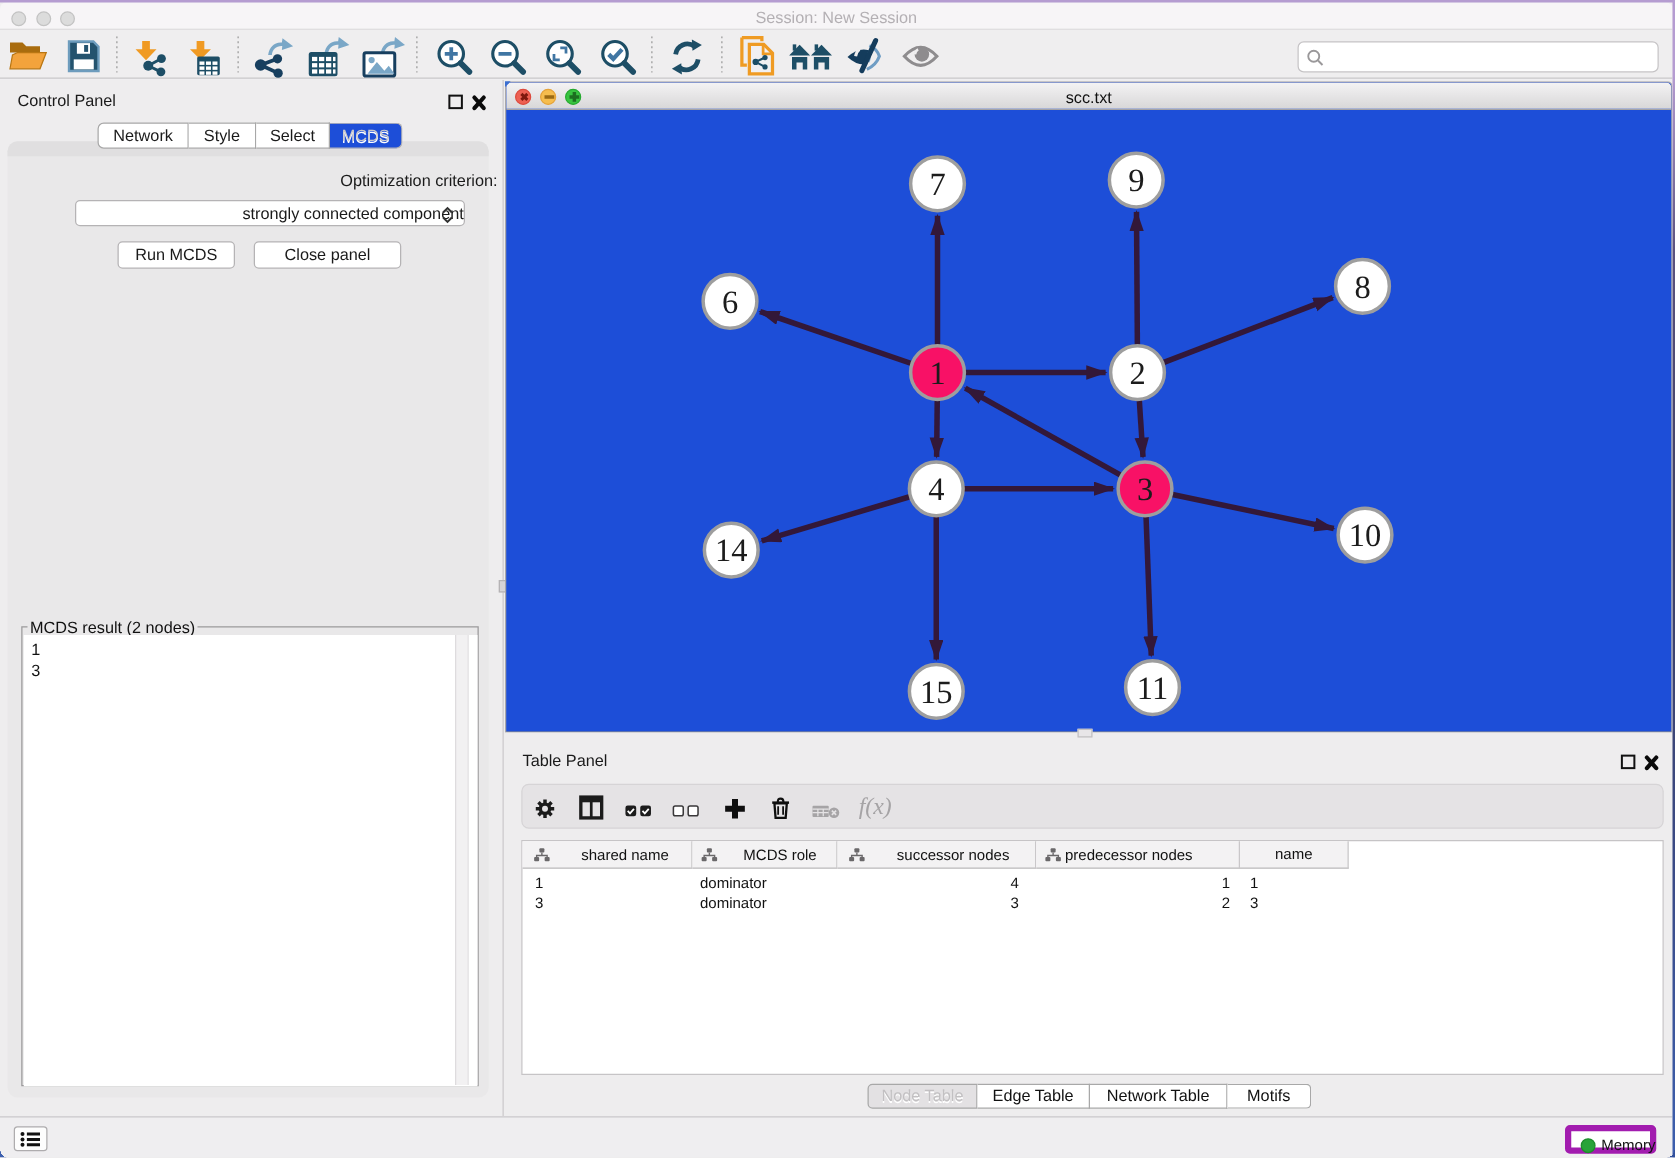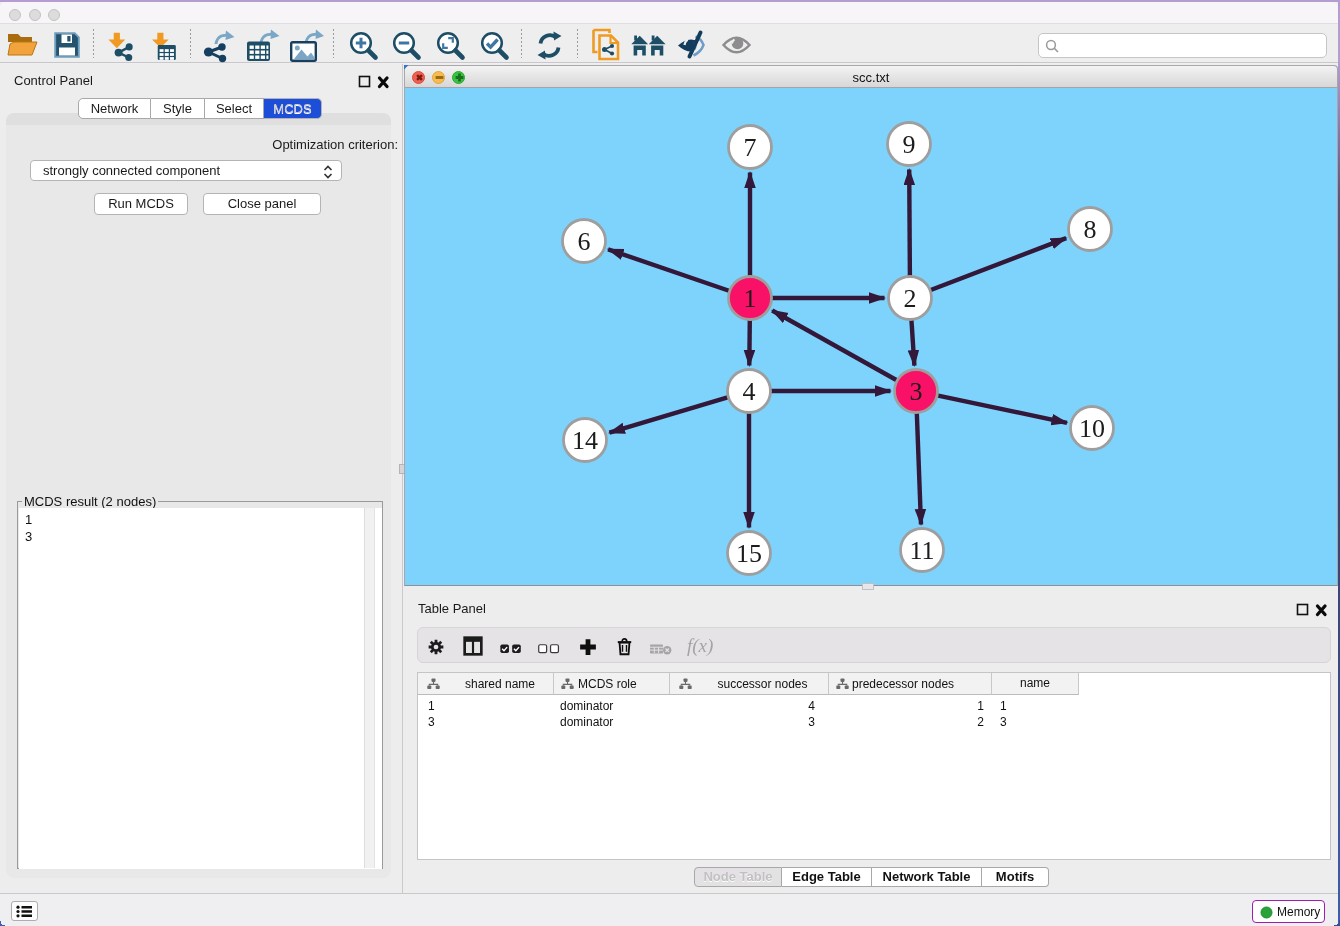--- a/index.html
+++ b/index.html
@@ -25,45 +25,46 @@
 .tab.sel{background:#1d4ed8;color:#cccacc;text-shadow:0 1px 0 #fff;border-color:#b5b3b5}
 
 .btn{position:absolute;background:#fff;border:1px solid #b5b3b5;border-radius:4px;font-size:13px;color:#1a1a1a;text-align:center}
 #mcds-box{left:17px;top:437px;width:366px;height:368px;border:1px solid #9b999b}
 #mcds-box .legend{position:absolute;left:4px;top:-8px;background:#e9e8e9;padding:0 2px;font-size:13px;color:#111}
 #mcds-inner{position:absolute;left:1px;top:6px;width:363px;height:361px;background:#fff;font-size:13px;color:#111;line-height:17px;padding:3px 0 0 6px}
 #mcds-scroll{position:absolute;right:7px;top:6px;width:11px;height:360px;background:#f2f1f2;border-left:1px solid #dedcde;border-right:1px solid #e4e2e4}
 
 #vdivider{left:402px;top:0px;width:1px;height:829px;background:#cbc9cb}
 
-#netwin{left:404px;top:1px;width:934px;height:521px;border:1px solid #a9a7a9;border-bottom:1px solid #909090;border-radius:4px 4px 0 0;background:#7dd3fc}
+#netwin{left:404px;top:1px;width:934px;height:521px;border:1px solid #a9a7a9;border-bottom:1px solid #909090;border-radius:4px 4px 0 0;background:#1d4ed8}
 #nw-titlebar{left:0;top:0;width:932px;height:22px;background:linear-gradient(#f4f3f4,#d8d7d8);border-bottom:1px solid #a5a3a5;border-radius:4px 4px 0 0}
 #nw-title{width:100%;text-align:center;top:4px;font-size:13px;color:#111}
 .tl{position:absolute;top:4.5px;width:13px;height:13px;border-radius:50%}
 
 #tp-title{left:418px;top:537px;font-size:13px;color:#1a1a1a}
 #tp-toolbar{left:417px;top:563px;width:914px;height:36px;background:#e5e3e5;border:1px solid #d6d4d6;border-radius:6px}
 #tbl{left:417px;top:608px;width:914px;height:188px;background:#fff;border:1px solid #c6c4c6}
 .hcell{position:absolute;top:0;height:22px;background:#f3f2f3;border-right:1px solid #c9c7c9;border-bottom:1px solid #bcbabc;font-size:12px;color:#111;text-align:center;line-height:21px}
 .cell{position:absolute;font-size:12px;color:#111;height:16px;line-height:16px}
 #btabs{top:803px;height:20px;font-size:13px}
-.btab{position:absolute;top:0;height:20px;background:#fff;border:1px solid #a8a8a8;color:#111;text-align:center;line-height:18px;font-weight:bold}
+.btab{position:absolute;top:0;height:20px;background:#fff;border:1px solid #a8a8a8;color:#111;text-align:center;line-height:18px;font-weight:normal}
 .btab.sel{background:#e3e1e3;color:#c2c0c2;text-shadow:0 1px 0 #fff}
 
 #statusbar{left:0;top:892px;width:1338px;height:34px;background:#efeef0;border-top:1px solid #cac8ca}
-#memwrap{position:absolute;left:1252px;top:6px;width:73px;height:23px;background:#fff;border:1px solid #a21caf;border-radius:4px;font-size:12px;color:#111}
+#memwrap{position:absolute;left:1252px;top:6px;width:73px;height:23px;background:#fff;border:5px solid #a21caf;border-radius:4px;font-size:12px;color:#111}
 #listbtn{position:absolute;left:11px;top:7px;width:27px;height:20px;background:#fdfdfd;border:1px solid #aeacae;border-radius:3px}
 svg{position:absolute;overflow:visible}
 </style></head>
 <body>
 <div class="abs" id="appwin">
   <div class="abs" id="titlebar">
     <span class="dot" style="left:9px"></span>
       <span class="dot" style="left:29px"></span>
       <span class="dot" style="left:48px"></span>
+    <div class="abs" id="title-text">Session: New Session</div>
   </div>
   <div class="abs" id="toolbar">
     <svg class="ticon" style="left:6px;top:7px" width="32" height="28" viewBox="0 0 32 28">
       <path d="M2 3 h10 l3 3 h11 v5 H2 z" fill="#a96c0e"></path>
       <path d="M8 11 h23 l-5 13 H2 l2 -11 z" fill="#f3a33c" stroke="#b97612" stroke-width="1"></path>
     </svg>
     <svg class="ticon" style="left:52px;top:6px" width="30" height="30" viewBox="0 0 30 30">
       <path d="M3.2 3.2 h19.5 l4.1 4.1 v19.5 H3.2 z" fill="#24536e" stroke="#6d9cbd" stroke-width="1.9"></path>
       <rect x="9.5" y="4.5" width="10.5" height="8.5" fill="#fff"></rect>
         <rect x="15.3" y="6" width="3.2" height="5.5" fill="#24536e"></rect>
@@ -201,21 +202,21 @@
       <path d="M21.5 3 L29 11.5 M29 3 L21.5 11.5" stroke="#0a0a0a" stroke-width="3.3" stroke-linecap="round" fill="none"></path>
     </svg>
     <div class="abs" id="cp-content"></div>
     <div class="abs tabs">
       <div class="tab" style="left:78px;width:73px;border-radius:5px 0 0 5px">Network</div>
       <div class="tab" style="left:151px;width:54px;border-left:none">Style</div>
       <div class="tab" style="left:205px;width:59px;border-left:none">Select</div>
       <div class="tab sel" style="left:264px;width:58px;border-left:none;border-radius:0 5px 5px 0">MCDS</div>
     </div>
     <div class="abs" style="left:0;top:73px;width:398px;text-align:right;font-size:13px;color:#1a1a1a">Optimization criterion:</div>
-    <div class="abs btn" style="left:30px;top:96px;width:312px;height:21px;text-align:left;line-height:20px;padding-left:12px">strongly connected component
+    <div class="abs btn" style="left:60px;top:96px;width:312px;height:21px;text-align:right;line-height:20px;padding-left:12px">strongly connected component
       <svg style="right:8px;top:4px" width="10" height="14" viewBox="0 0 10 14">
           <path d="M1.5 5 L5 1.5 L8.5 5 M1.5 9 L5 12.5 L8.5 9" fill="none" stroke="#333" stroke-width="1.6"></path>
         </svg>
     </div>
     <div class="abs btn" style="left:94px;top:129px;width:94px;height:22px;line-height:20px">Run MCDS</div>
     <div class="abs btn" style="left:203px;top:129px;width:118px;height:22px;line-height:20px">Close panel</div>
     <div class="abs" id="mcds-box">
         <div class="legend">MCDS result (2 nodes)</div>
       <div id="mcds-inner">1<br>3</div>
         <div id="mcds-scroll"></div>
@@ -337,21 +338,21 @@
       </svg>
       <div style="position:absolute;left:269px;top:7px;font-family:'Liberation Serif',serif;font-style:italic;font-size:19px;color:#a5a3a5">f(x)</div>
     </div>
     <div class="abs" id="tbl">
       <div class="hcell" style="left:0;width:136px"></div>
       <div class="hcell" style="left:136px;width:116px"></div>
       <div class="hcell" style="left:252px;width:159px"></div>
       <div class="hcell" style="left:411px;width:163px"></div>
       <div class="hcell" style="left:574px;width:87px">name</div>
       <div class="cell" style="left:28px;top:0;width:108px;text-align:center;line-height:22px;color:#111">shared name</div>
-      <div class="cell" style="left:160px;top:0;width:92px;line-height:22px;color:#111">MCDS role</div>
+      <div class="cell" style="left:160px;top:0;width:92px;text-align:center;line-height:22px;color:#111">MCDS role</div>
       <div class="cell" style="left:278px;top:0;width:133px;text-align:center;line-height:22px;color:#111">successor nodes</div>
       <div class="cell" style="left:434px;top:0;width:140px;text-align:left;line-height:22px;color:#111">predecessor nodes</div>
       <svg class="hicon" style="left:9px;top:5px" width="13" height="12" viewBox="0 0 13 12">
           <g fill="#6a686a">
             <rect x="4.5" y="0.5" width="4" height="3.4" rx="0.8"></rect>
             <rect x="0.3" y="7.6" width="4" height="3.4" rx="0.8"></rect>
             <rect x="8.7" y="7.6" width="4" height="3.4" rx="0.8"></rect>
             <path d="M6.5 4 v2 M2.3 7.6 v-1.2 h8.4 v1.2" fill="none" stroke="#6a686a" stroke-width="1.1"></path>
           </g>
         </svg>

